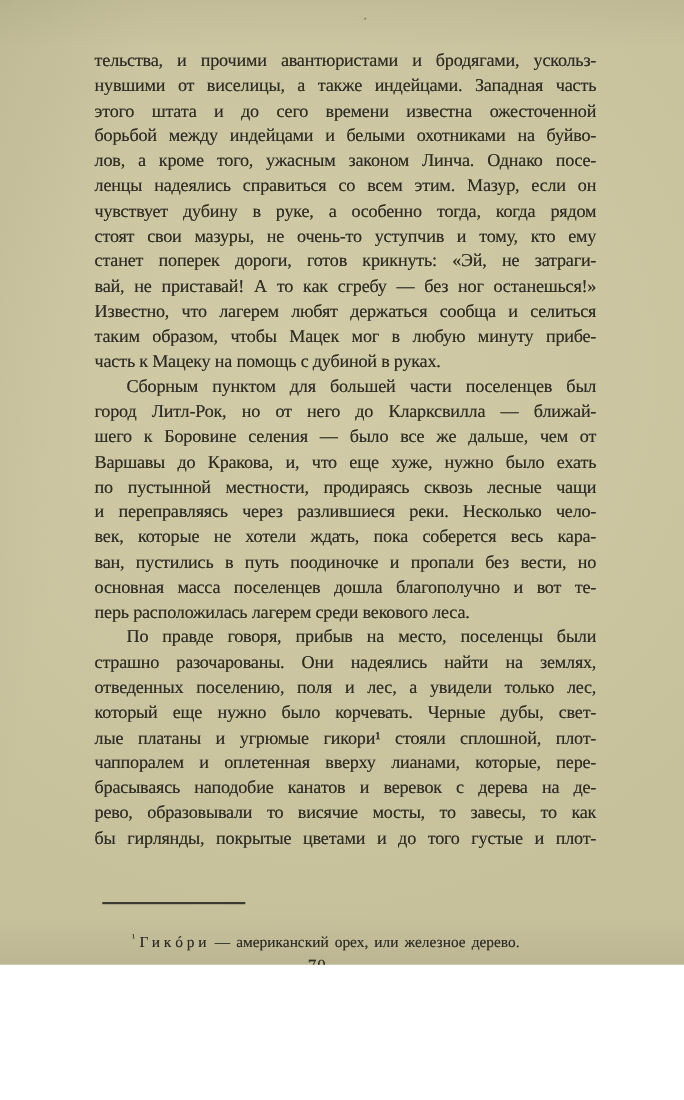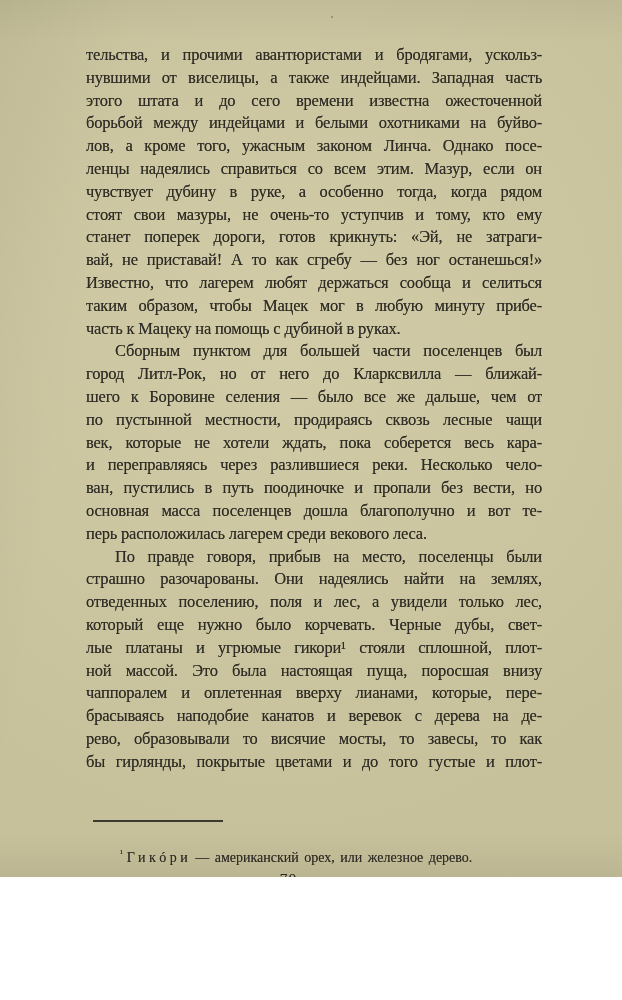--- a/index.html
+++ b/index.html
@@ -97,35 +97,35 @@
       <div class="line">вай, не приставай! А то как сгребу — без ног останешься!»</div>
       <div class="line">Известно, что лагерем любят держаться сообща и селиться</div>
       <div class="line">таким образом, чтобы Мацек мог в любую минуту прибе-</div>
       <div class="line para-end">часть к Мацеку на помощь с дубиной в руках.</div>
     </div>
 
     <div class="paragraph">
       <div class="line indent">Сборным пунктом для большей части поселенцев был</div>
       <div class="line">город Литл-Рок, но от него до Кларксвилла — ближай-</div>
       <div class="line">шего к Боровине селения — было все же дальше, чем от</div>
+      <div class="line">Варшавы до Кракова, и, что еще хуже, нужно было ехать</div>
       <div class="line">по пустынной местности, продираясь сквозь лесные чащи</div>
+      <div class="line">и переправляясь через разлившиеся реки. Несколько чело-</div>
       <div class="line">век, которые не хотели ждать, пока соберется весь кара-</div>
-      <div class="line">и переправляясь через разлившиеся реки. Несколько чело-</div>
       <div class="line">ван, пустились в путь поодиночке и пропали без вести, но</div>
       <div class="line">основная масса поселенцев дошла благополучно и вот те-</div>
       <div class="line para-end">перь расположилась лагерем среди векового леса.</div>
     </div>
 
     <div class="paragraph">
       <div class="line indent">По правде говоря, прибыв на место, поселенцы были</div>
       <div class="line">страшно разочарованы. Они надеялись найти на землях,</div>
       <div class="line">отведенных поселению, поля и лес, а увидели только лес,</div>
       <div class="line">который еще нужно было корчевать. Черные дубы, свет-</div>
       <div class="line">лые платаны и угрюмые гикори¹ стояли сплошной, плот-</div>
-      <div class="line">ной массой. Это была настоящая пуща, поросшая внизу</div>
       <div class="line">чаппоралем и оплетенная вверху лианами, которые, пере-</div>
       <div class="line">брасываясь наподобие канатов и веревок с дерева на де-</div>
       <div class="line">рево, образовывали то висячие мосты, то завесы, то как</div>
       <div class="line">бы гирлянды, покрытые цветами и до того густые и плот-</div>
     </div>
 
   </div>
 
   <div class="footnote-rule"></div>
 

